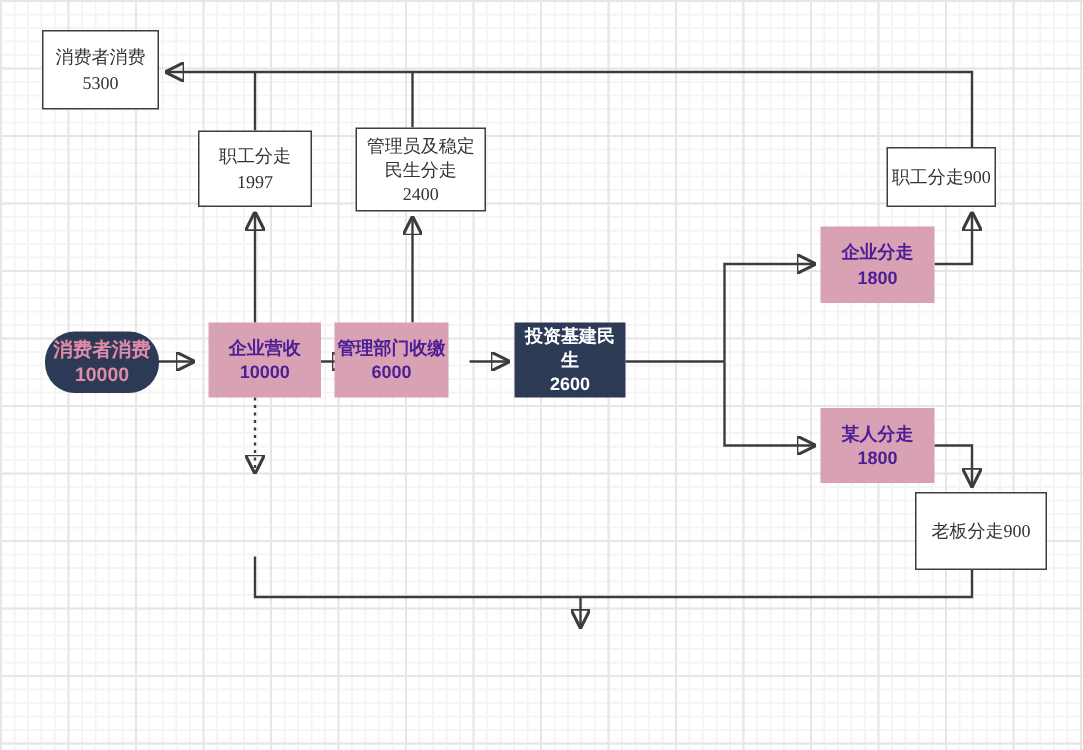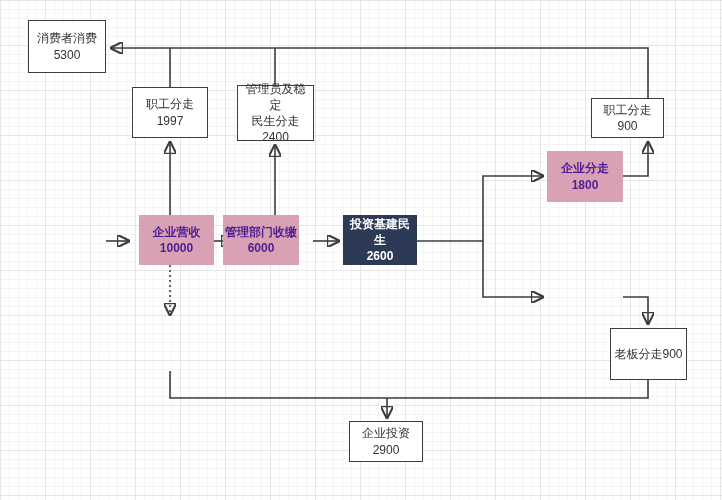--- a/index.html
+++ b/index.html
@@ -19,21 +19,21 @@
     --pink-text:#e08ca8; --grid-major:#e6e6e6; --grid-minor:#f4f4f4;
   }
   svg.edges{position:absolute;left:0;top:0;z-index:1;}
   svg.edges path{fill:none;stroke:var(--edge);stroke-width:1.6;}
   svg.edges path.dashed{stroke-dasharray:2 3;}
   .node{
     position:absolute;z-index:2;display:flex;align-items:center;justify-content:center;
     box-sizing:border-box;text-align:center;font-size:12px;line-height:1.35;
   }
   .node span{white-space:pre-line;display:block;padding:0 2px;}
-  .box-white{background:#ffffff;border:1.5px solid #3d3d3d;color:#333333;}
+  .box-white{background:#ffffff;border:1.5px solid #3d3d3d;color:#333333;font-family:Liberation Serif, serif;}
   .box-pink{background:var(--pink);color:#4c1d95;font-weight:bold;}
   .box-navy{background:var(--navy);color:#ffffff;font-weight:bold;}
   .box-start{
     background:var(--navy);color:var(--pink-text);font-weight:bold;
     border-radius:20px;font-size:13px;line-height:1.3;
   }
 </style>
 </head>
 <body>
 
@@ -56,32 +56,35 @@
     <path d="M170 87 V48"></path>
     <path d="M275 85 V48"></path>
     <path d="M648 98 V48 H110" marker-end="url(#arrow)"></path>
     <path d="M623 176 H648 V141" marker-end="url(#arrow)"></path>
     <path d="M623 297 H648 V325" marker-end="url(#arrow)"></path>
     <path d="M648 380 V398 H170 V371"></path>
     <path d="M387 398 V419" marker-end="url(#arrow)"></path>
     <path d="M170 265 V316" class="dashed" marker-end="url(#arrow)"></path>
   </svg>
 
+  <div class="node box-start" style="left:30px;top:221px;width:76px;height:41px">
+    <span>消费者消费10000</span>
+  </div>
 
   <div class="node box-white" style="left:28px;top:20px;width:78px;height:53px">
     <span>消费者消费
 5300</span>
   </div>
 
   <div class="node box-white" style="left:132px;top:87px;width:76px;height:51px">
     <span>职工分走
 1997</span>
   </div>
 
-  <div class="node box-white" style="left:237px;top:85px;width:77px;height:56px">
+  <div class="node box-white" style="left:237px;top:85px;width:87px;height:56px">
     <span>管理员及稳定
 民生分走
 2400</span>
   </div>
 
   <div class="node box-pink" style="left:139px;top:215px;width:75px;height:50px">
     <span>企业营收
 10000</span>
   </div>
 
@@ -92,28 +95,27 @@
 
   <div class="node box-navy" style="left:343px;top:215px;width:74px;height:50px">
     <span>投资基建民生
 2600</span>
   </div>
 
   <div class="node box-pink" style="left:547px;top:151px;width:76px;height:51px">
     <span>企业分走1800</span>
   </div>
 
+  <div class="node box-pink" style="left:547px;top:272px;width:76px;height:50px">
+    <span>某人分走1800</span>
+  </div>
 
   <div class="node box-white" style="left:591px;top:98px;width:73px;height:40px">
     <span>职工分走900</span>
   </div>
 
-  <div class="node box-white" style="left:610px;top:328px;width:77px;height:52px">
+  <div class="node box-white" style="left:610px;top:328px;width:88px;height:52px">
     <span>老板分走900</span>
   </div>
 
 
-  <div class="node box-white" style="left:349px;top:421px;width:74px;height:41px">
-    <span>企业投资
-2900</span>
-  </div>
 
 </div>
 
 </body></html>

